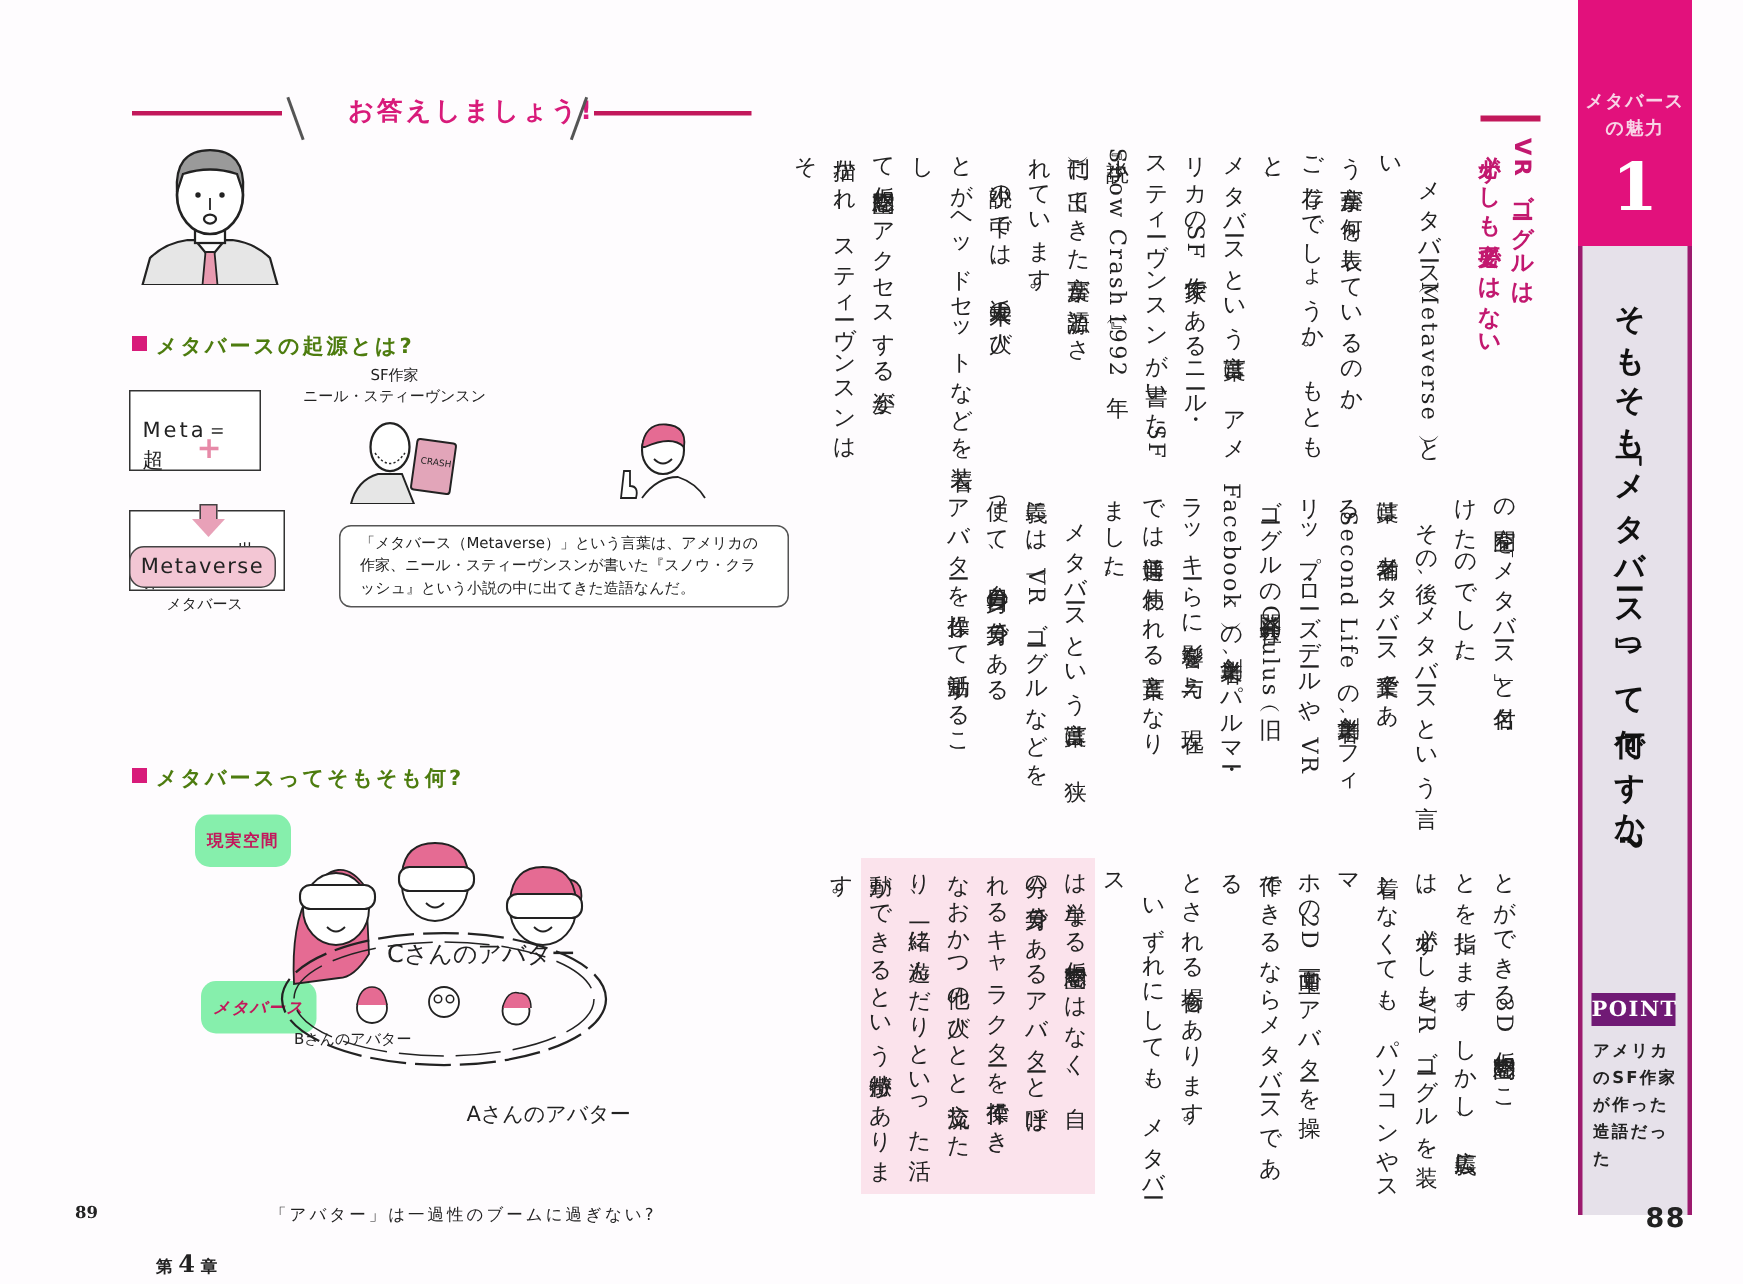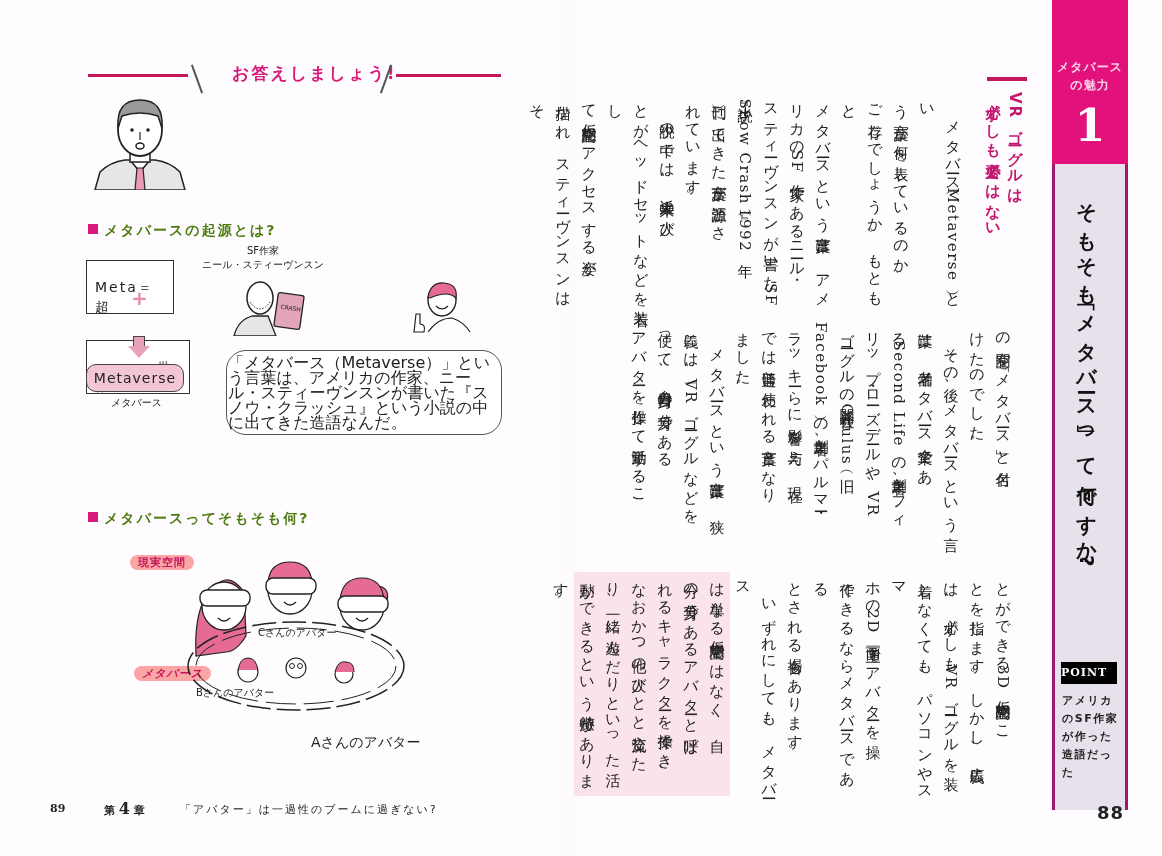--- a/index.html
+++ b/index.html
@@ -20,41 +20,41 @@
 
   .word-box { position:absolute; left:86px; border:1.5px solid #333; background:#fff; font-size:14px; letter-spacing:2px; padding:16px 8px; height:20px; line-height:20px; }
   .plus { position:absolute; left:131px; top:286px; color:#e78aa8; font-size:20px; font-weight:bold; }
   .arrow-down { position:absolute; left:128px; top:336px; width:0; height:0; }
   .arrow-down .shaft { position:absolute; left:5px; top:0; width:10px; height:10px; background:#e8a1b8; border:1px solid #444; }
   .arrow-down .head { position:absolute; left:0; top:10px; width:0; height:0; border-left:11px solid transparent; border-right:11px solid transparent; border-top:12px solid #e8a1b8; }
   .metaverse-burst { position:absolute; left:86px; top:364px; width:96px; height:26px; background:#f3c6d4; border:1.5px solid #444; border-radius:10px; text-align:center; line-height:26px; font-size:14px; letter-spacing:1px; }
   .metaverse-cap { position:absolute; left:111px; top:396px; font-size:10px; }
   .sf-cap { position:absolute; left:198px; top:244px; width:130px; text-align:center; font-size:10px; line-height:14px; }
 
-  .speech { position:absolute; left:226px; top:350px; width:272px; padding:4px 1px; border:1.5px solid #555; border-radius:20px; font-size:16px; line-height:15px; background:#fff; }
+  .speech { position:absolute; left:226px; top:350px; width:272px; padding:4px 13px; border:1.5px solid #555; border-radius:8px; font-size:10px; line-height:15px; background:#fff; }
 
   .paragraph { position:absolute; left:88px; width:414px; font-size:10.5px; line-height:19px; color:#222; }
 
-  .tag-pill { position:absolute; font-size:11px; font-weight:bold; color:#c2185b; background:#fca5a5; border-radius:10px; padding:0 8px; letter-spacing:1px;margin-top:12px; }
+  .tag-pill { position:absolute; font-size:11px; font-weight:bold; color:#c2185b; background:#86efac; border-radius:10px; padding:10px 8px; letter-spacing:1px; }
 
   .footer-left { position:absolute; top:802px; font-size:11px; font-weight:bold; }
   .chapter-num { font-family:"DejaVu Serif","Liberation Serif",serif; font-size:16px; }
 
   
   .vr-col { position:absolute; writing-mode:vertical-rl; font-family:"DejaVu Serif","Liberation Serif",serif; font-size:15px; line-height:26px; letter-spacing:1.5px; color:#222; }
   .vr-heading { position:absolute; writing-mode:vertical-rl; font-size:15px; font-weight:bold; color:#c2186f; line-height:22px; letter-spacing:2px; }
   .vr-heading-bar { position:absolute; left:987px; top:77px; width:40px; height:4px; background:#c2185b; }
   .hl { background:#fbe3ec; }
 
   .side-band { position:absolute; left:1052px; top:0; width:76px; height:810px; background:#e6e1ea; border-left:3px solid #9c1a6e; border-right:3px solid #9c1a6e; box-sizing:border-box; }
   .side-top { position:absolute; left:1052px; top:0; width:76px; height:164px; background:#e2117c; }
   .side-top .lbl { position:absolute; top:58px; width:100%; text-align:center; color:#f8d3e6; font-size:12px; font-weight:bold; line-height:18px; letter-spacing:1px; }
   .side-top .num { position:absolute; top:100px; width:100%; text-align:center; color:#fff; font-family:"DejaVu Serif","Liberation Serif",serif; font-size:44px; font-weight:bold; }
   .side-title { position:absolute; left:1072px; top:190px; writing-mode:vertical-rl; font-size:20px; font-weight:bold; letter-spacing:4px; color:#111; line-height:30px; }
-  .point-badge { position:absolute; left:1061px; top:662px; width:56px; height:22px; background:#000000; color:#fff; text-align:left; line-height:22px; font-family:"DejaVu Serif","Liberation Serif",serif; font-weight:bold; font-size:11px; letter-spacing:1px; }
+  .point-badge { position:absolute; left:1061px; top:662px; width:56px; height:22px; background:#701a75; color:#fff; text-align:left; line-height:22px; font-family:"DejaVu Serif","Liberation Serif",serif; font-weight:bold; font-size:14px; letter-spacing:1px; }
   .point-text { position:absolute; left:1062px; top:692px; width:60px; font-size:11px; font-weight:bold; line-height:18px; letter-spacing:1.5px; color:#222; }
   .page-num-r { position:absolute; left:1097px; top:802px; font-size:18px; font-weight:bold; letter-spacing:1px; }
 </style>
 </head>
 <body>
 
 <div class="page-left">
 
   <div class="answer-line" style="left:88px;width:100px;"></div>
   <div class="answer-slash" style="left:196px;transform:rotate(-20deg);"></div>
@@ -147,27 +147,27 @@
     <ellipse cx="110" cy="110" rx="100" ry="38" fill="none" stroke="#222" stroke-width="1" stroke-dasharray="30 8"></ellipse>
 
     <circle cx="62" cy="116" r="10" fill="#fff" stroke="#222" stroke-width="1.2"></circle>
     <path d="M52 114 Q54 102 62 102 Q70 102 72 114" fill="#e56b93" stroke="#222" stroke-width="1"></path>
     <circle cx="110" cy="112" r="10" fill="#fff" stroke="#222" stroke-width="1.2"></circle>
     <circle cx="106" cy="110" r="2.5" fill="none" stroke="#222"></circle>
     <circle cx="114" cy="110" r="2.5" fill="none" stroke="#222"></circle>
     <circle cx="158" cy="118" r="9" fill="#fff" stroke="#222" stroke-width="1.2"></circle>
     <path d="M149 116 Q152 104 160 106 Q168 106 168 116" fill="#e56b93" stroke="#222" stroke-width="1"></path>
   </svg>
-  <div style="position:absolute;left:258px;top:626px;font-size:10px;">Cさんのアバター</div>
+  <div style="position:absolute;left:258px;top:626px;font-size:16px;">Cさんのアバター</div>
   <div style="position:absolute;left:196px;top:686px;font-size:10px;">Bさんのアバター</div>
   <div style="position:absolute;left:311px;top:686px;font-size:14px;margin-top:48px;">Aさんのアバター</div>
 
 
   <div class="footer-left" style="left:50px;font-family:'DejaVu Serif','Liberation Serif',serif;">89</div>
-  <div class="footer-left" style="left:104px;top:799px;">
+  <div class="footer-left" style="left:104px;top:833px;">
     <span>第</span>
     <span class="chapter-num">4</span>
     <span>章</span>
   </div>
   <div class="footer-left" style="left:180px;letter-spacing:2px;font-weight:normal;">「アバター」は一過性のブームに過ぎない?</div>
 </div>
 
 <div class="page-right"></div>
 
 <div class="vr-heading-bar"></div>

